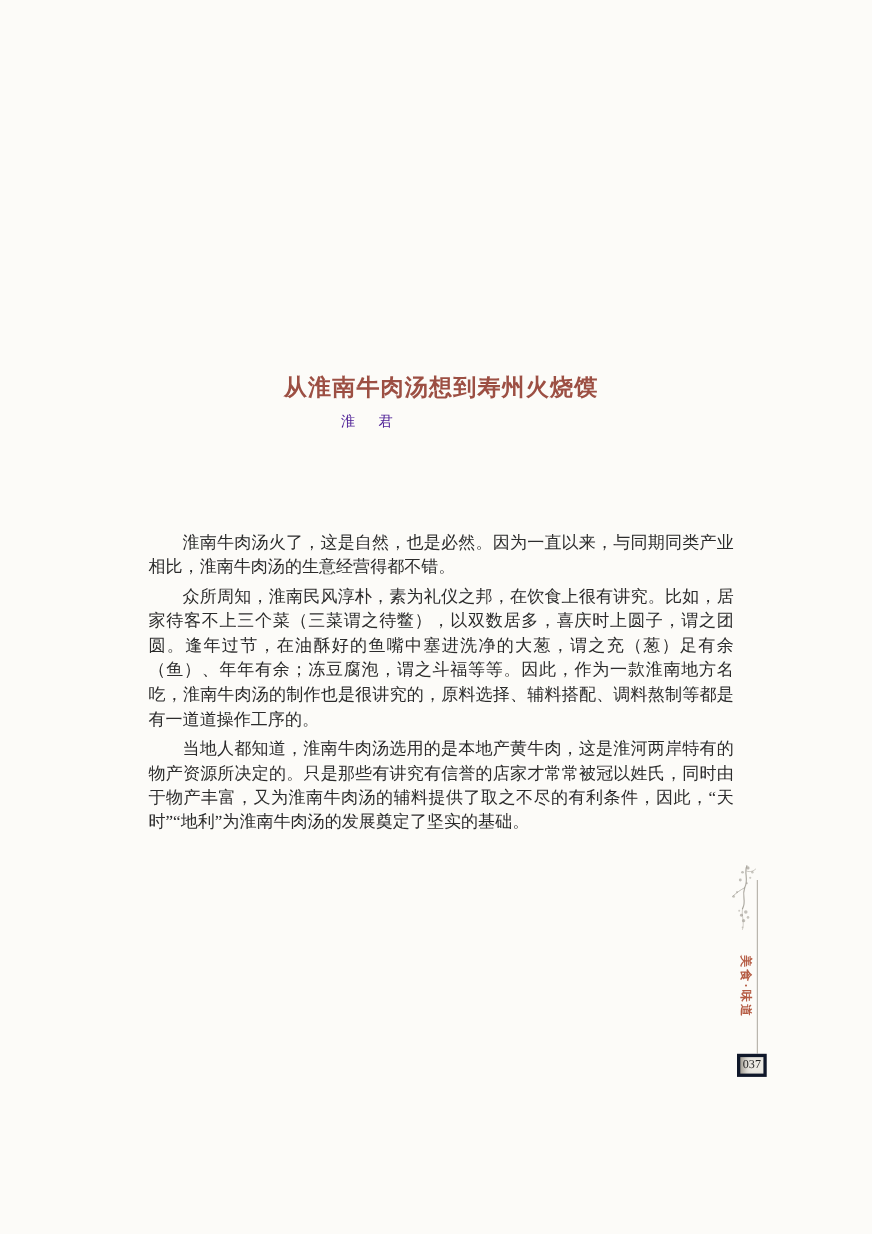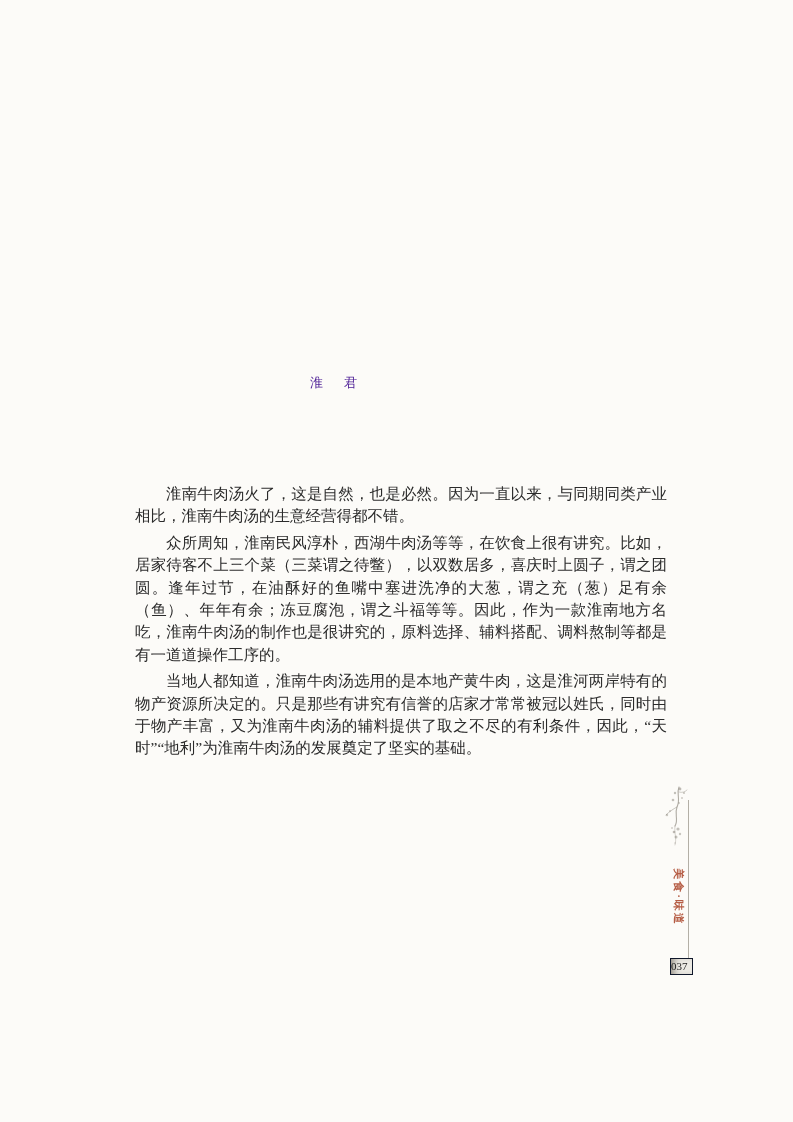--- a/index.html
+++ b/index.html
@@ -73,39 +73,41 @@
     letter-spacing: 2px;
     color: #b55c44;
     font-weight: bold;
   }
   .page-number {
     position: absolute;
     left: 670px;
     top: 958px;
     width: 21px;
     height: 15px;
-    border: 1px solid #0f172a;
+    border: 3px solid #0f172a;
     background: #eceae4;
     box-shadow: inset 7px 0 7px -4px rgba(120, 114, 103, 0.75);
     font-size: 11px;
     line-height: 15px;
+    text-align: center;
     color: #1f1f1f;
   }
 </style>
 </head>
 <body>
 
 <div class="page">
 
+  <h1 class="article-title">从淮南牛肉汤想到寿州火烧馍</h1>
 
   <div class="article-author">淮　君</div>
 
   <div class="article-body">
     <p>淮南牛肉汤火了，这是自然，也是必然。因为一直以来，与同期同类产业相比，淮南牛肉汤的生意经营得都不错。</p>
-    <p>众所周知，淮南民风淳朴，西湖牛肉汤等等，在饮食上很有讲究。比如，居家待客不上三个菜（三菜谓之待鳖），以双数居多，喜庆时上圆子，谓之团圆。逢年过节，在油酥好的鱼嘴中塞进洗净的大葱，谓之充（葱）足有余（鱼）、年年有余；冻豆腐泡，谓之斗福等等。因此，作为一款淮南地方名吃，淮南牛肉汤的制作也是很讲究的，原料选择、辅料搭配、调料熬制等都是有一道道操作工序的。</p>
+    <p>众所周知，淮南民风淳朴，素为礼仪之邦，在饮食上很有讲究。比如，居家待客不上三个菜（三菜谓之待鳖），以双数居多，喜庆时上圆子，谓之团圆。逢年过节，在油酥好的鱼嘴中塞进洗净的大葱，谓之充（葱）足有余（鱼）、年年有余；冻豆腐泡，谓之斗福等等。因此，作为一款淮南地方名吃，淮南牛肉汤的制作也是很讲究的，原料选择、辅料搭配、调料熬制等都是有一道道操作工序的。</p>
     <p>当地人都知道，淮南牛肉汤选用的是本地产黄牛肉，这是淮河两岸特有的物产资源所决定的。只是那些有讲究有信誉的店家才常常被冠以姓氏，同时由于物产丰富，又为淮南牛肉汤的辅料提供了取之不尽的有利条件，因此，“天时”“地利”为淮南牛肉汤的发展奠定了坚实的基础。</p>
   </div>
 
   <svg class="ink-illustration" width="30" height="64" viewBox="0 0 30 64" aria-hidden="true">
     <g fill="none" stroke="#8f8a80" stroke-linecap="round">
       <path d="M17 3 C14 10, 19 15, 15 23 C12 31, 17 35, 13 42" stroke-width="1.1" opacity="0.7"></path>
       <path d="M15 23 C11 25, 7 28, 4 31" stroke-width="0.9" opacity="0.55"></path>
       <path d="M13 42 C12 49, 15 55, 13 61" stroke-width="0.8" opacity="0.45"></path>
       <path d="M17 8 C20 9, 23 8, 25 6" stroke-width="0.8" opacity="0.5"></path>
     </g>

